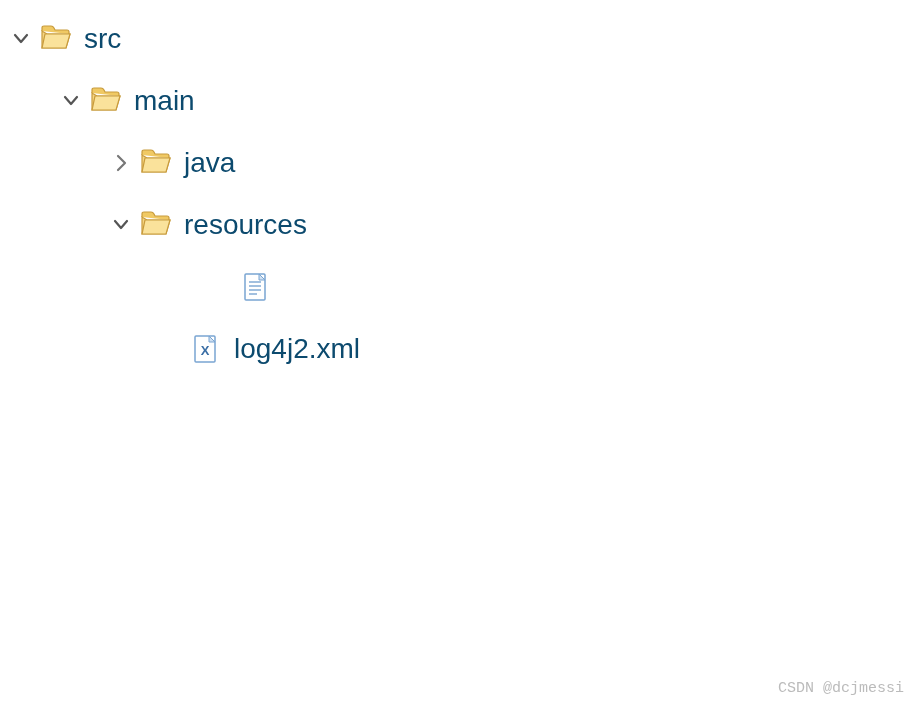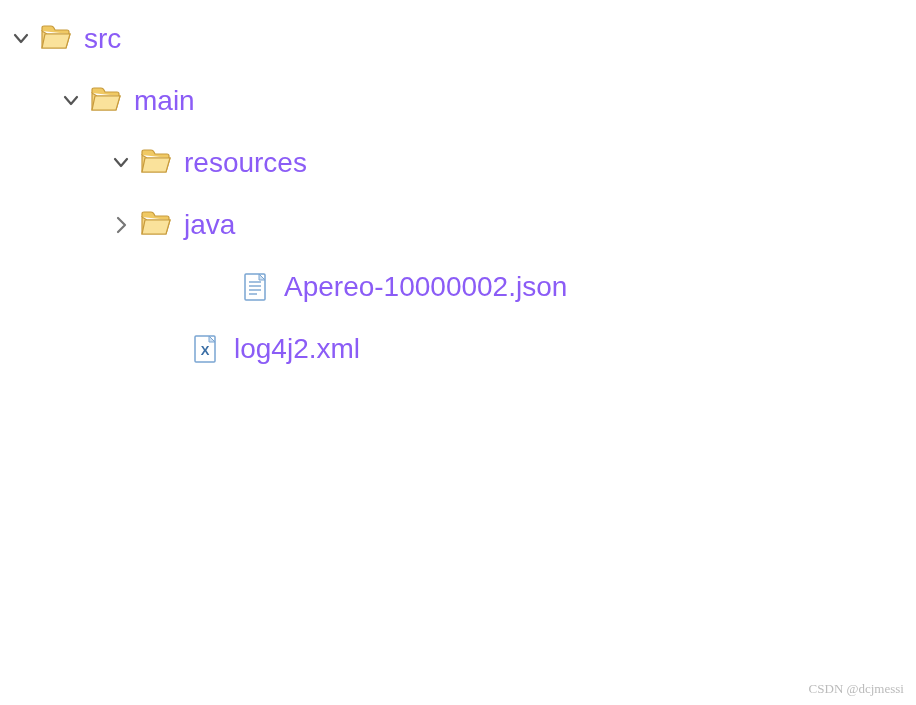--- a/index.html
+++ b/index.html
@@ -54,29 +54,29 @@
       width: 36px;
       height: 36px;
       margin-right: 10px;
       flex-shrink: 0;
     }
     .icon svg {
       width: 34px;
       height: 34px;
     }
     .label {
-      color: #8b5cf6;
+      color: #0c4a6e;
     }
     .watermark {
       position: absolute;
       right: 12px;
       bottom: 8px;
-      font-size: 13px;
+      font-size: 15px;
       color: #bbb;
-      font-family: Liberation Serif, serif;
+      font-family: Liberation Mono, monospace;
     }
   </style>
 </head>
 <body>
 
 <svg width="0" height="0" style="position:absolute">
   <defs>
 
     <g id="folder-open-ico">
       <path d="M3 9 L3 26 L27 26 L31 12 L8 12 Z" fill="#f5d482" stroke="#c89b3c" stroke-width="1.2"></path>
@@ -143,62 +143,61 @@
         </svg>
       </span>
     <span class="label">main</span>
   </div>
 
   <div class="tree-row">
     <span class="indent"></span>
       <span class="indent"></span>
     <span class="arrow">
         <svg viewBox="0 0 18 18">
+          <use href="#chev-right"></use>
+        </svg>
+      </span>
+    <span class="icon">
+        <svg viewBox="0 0 34 34">
+          <use href="#folder-open-ico"></use>
+        </svg>
+      </span>
+    <span class="label">java</span>
+  </div>
+
+  <div class="tree-row">
+    <span class="indent"></span>
+      <span class="indent"></span>
+    <span class="arrow">
+        <svg viewBox="0 0 18 18">
           <use href="#chev-down"></use>
         </svg>
       </span>
     <span class="icon">
         <svg viewBox="0 0 34 34">
           <use href="#folder-open-ico"></use>
         </svg>
       </span>
     <span class="label">resources</span>
   </div>
 
-  <div class="tree-row">
-    <span class="indent"></span>
-      <span class="indent"></span>
-    <span class="arrow">
-        <svg viewBox="0 0 18 18">
-          <use href="#chev-right"></use>
-        </svg>
-      </span>
-    <span class="icon">
-        <svg viewBox="0 0 34 34">
-          <use href="#folder-open-ico"></use>
-        </svg>
-      </span>
-    <span class="label">java</span>
-  </div>
-
 
 
 
   <div class="tree-row">
     <span class="indent"></span>
       <span class="indent"></span>
       <span class="indent"></span>
       <span class="indent"></span>
     <span class="no-arrow"></span>
     <span class="icon">
         <svg viewBox="0 0 34 34">
           <use href="#file-text-ico"></use>
         </svg>
       </span>
-    <span class="label">Apereo-10000002.json</span>
   </div>
 
 
 
   <div class="tree-row">
     <span class="indent"></span>
       <span class="indent"></span>
       <span class="indent"></span>
     <span class="no-arrow"></span>
     <span class="icon">

